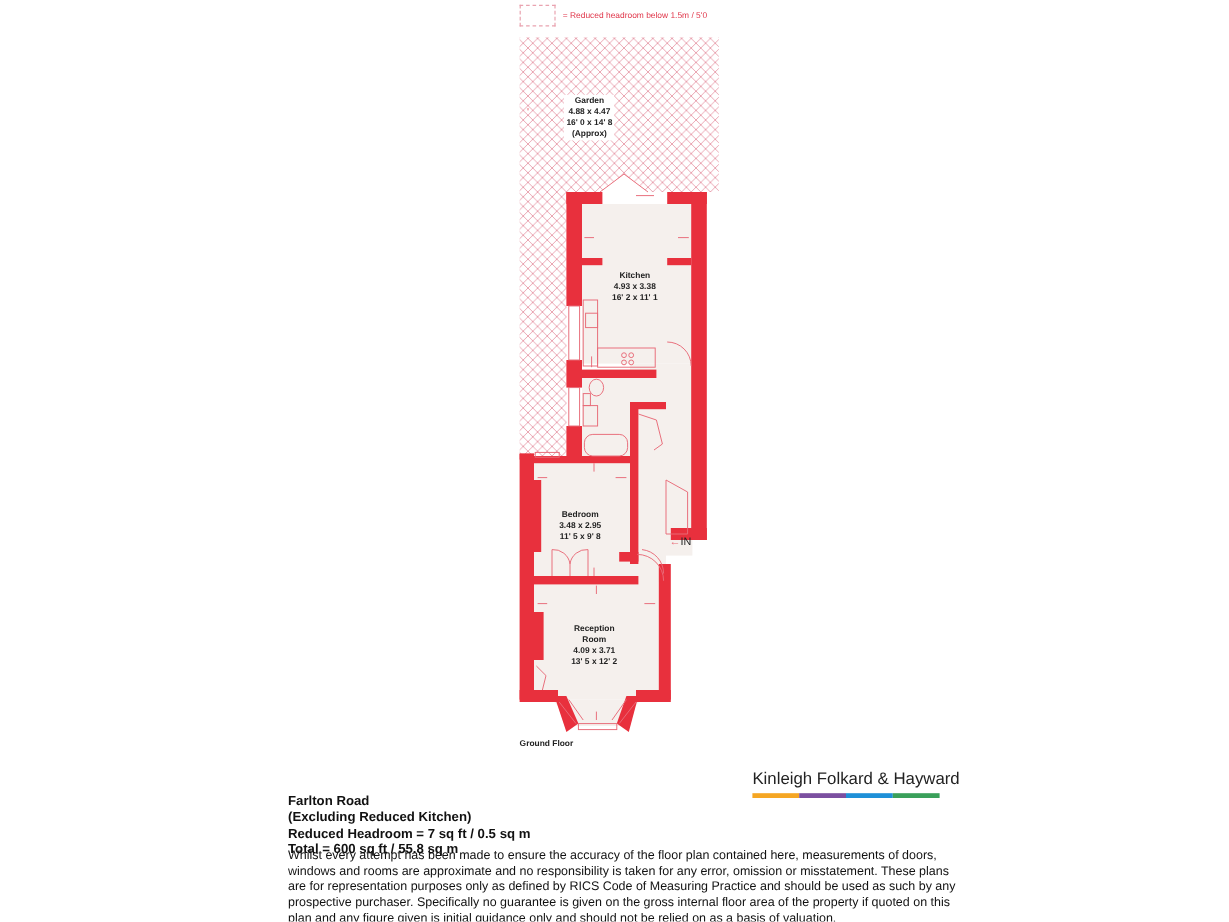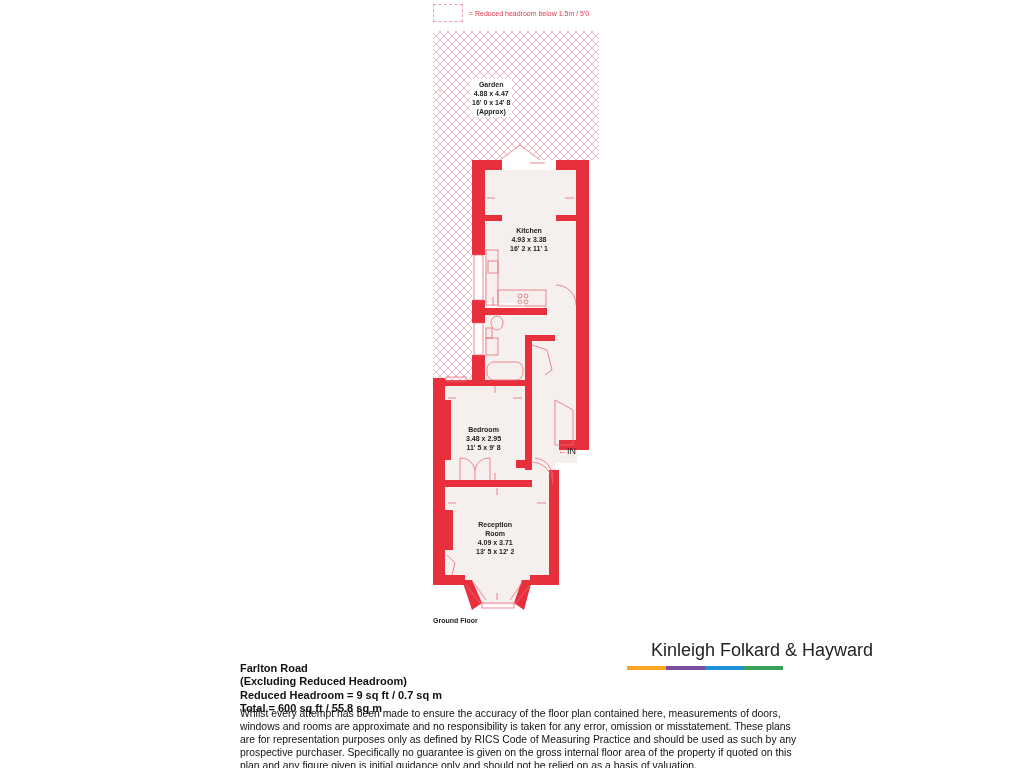--- a/index.html
+++ b/index.html
@@ -10,21 +10,21 @@
   svg.plan { position:absolute; left:0; top:0; }
   .room-label { position:absolute; text-align:center; font-size:7px; font-weight:bold; color:#222; line-height:9px; white-space:nowrap; }
   .room-label.garden { background:#fff; padding:1px 2px; }
   .in-label { position:absolute; left:558px; top:446px; font-size:9px; color:#222; }
   .floor-label { position:absolute; left:433px; top:617px; font-size:7px; font-weight:bold; color:#222; }
   .info { position:absolute; left:240px; top:637px; width:560px;margin-top:24px; }
   .info .address { font-size:11px; font-weight:bold; color:#111; line-height:14px; }
   .info .line { font-size:11px; font-weight:bold; color:#111; line-height:13.5px; }
   .disclaimer { position:absolute; left:240px; top:707px; width:560px; font-size:10.4px; color:#111; line-height:13px; }
   .brand { position:absolute; left:627px; top:640px; }
-  .brand-name { font-size:18px; color:#222; white-space:nowrap;margin-left:24px; }
+  .brand-name { font-size:14px; color:#222; white-space:nowrap; }
   .brand-bar { display:flex; margin-top:5px; width:156px; height:4px; }
   .brand-bar span { flex:1; height:4px; }
 </style>
 </head>
 <body>
 
 <div class="legend">
   <div class="legend-box"></div>
   <span class="legend-text">= Reduced headroom below 1.5m / 5'0</span>
 </div>
@@ -175,22 +175,22 @@
 </div>
 
 <div class="in-label">
   <span style="color:#e86b78;font-size:9px;">←</span><span>IN</span>
 </div>
 
 <div class="floor-label">Ground Floor</div>
 
 <div class="info">
   <div class="address">Farlton Road</div>
-  <div class="line">(Excluding Reduced Headroom)</div>
-  <div class="line">Reduced Headroom = 9 sq ft / 0.7 sq m</div>
+  <div class="line">(Excluding Reduced Kitchen)</div>
+  <div class="line">Reduced Headroom = 7 sq ft / 0.5 sq m</div>
   <div class="line">Total = 600 sq ft / 55.8 sq m</div>
 </div>
 
 <div class="disclaimer">Whilst every attempt has been made to ensure the accuracy of the floor plan contained here, measurements of doors, windows and rooms are approximate and no responsibility is taken for any error, omission or misstatement. These plans are for representation purposes only as defined by RICS Code of Measuring Practice and should be used as such by any prospective purchaser. Specifically no guarantee is given on the gross internal floor area of the property if quoted on this plan and any figure given is initial guidance only and should not be relied on as a basis of valuation.</div>
 
 <div class="brand">
   <div class="brand-name">Kinleigh Folkard &amp; Hayward</div>
   <div class="brand-bar">
     <span style="background: rgb(245, 166, 35);"></span>
     <span style="background: rgb(123, 79, 160);"></span>

